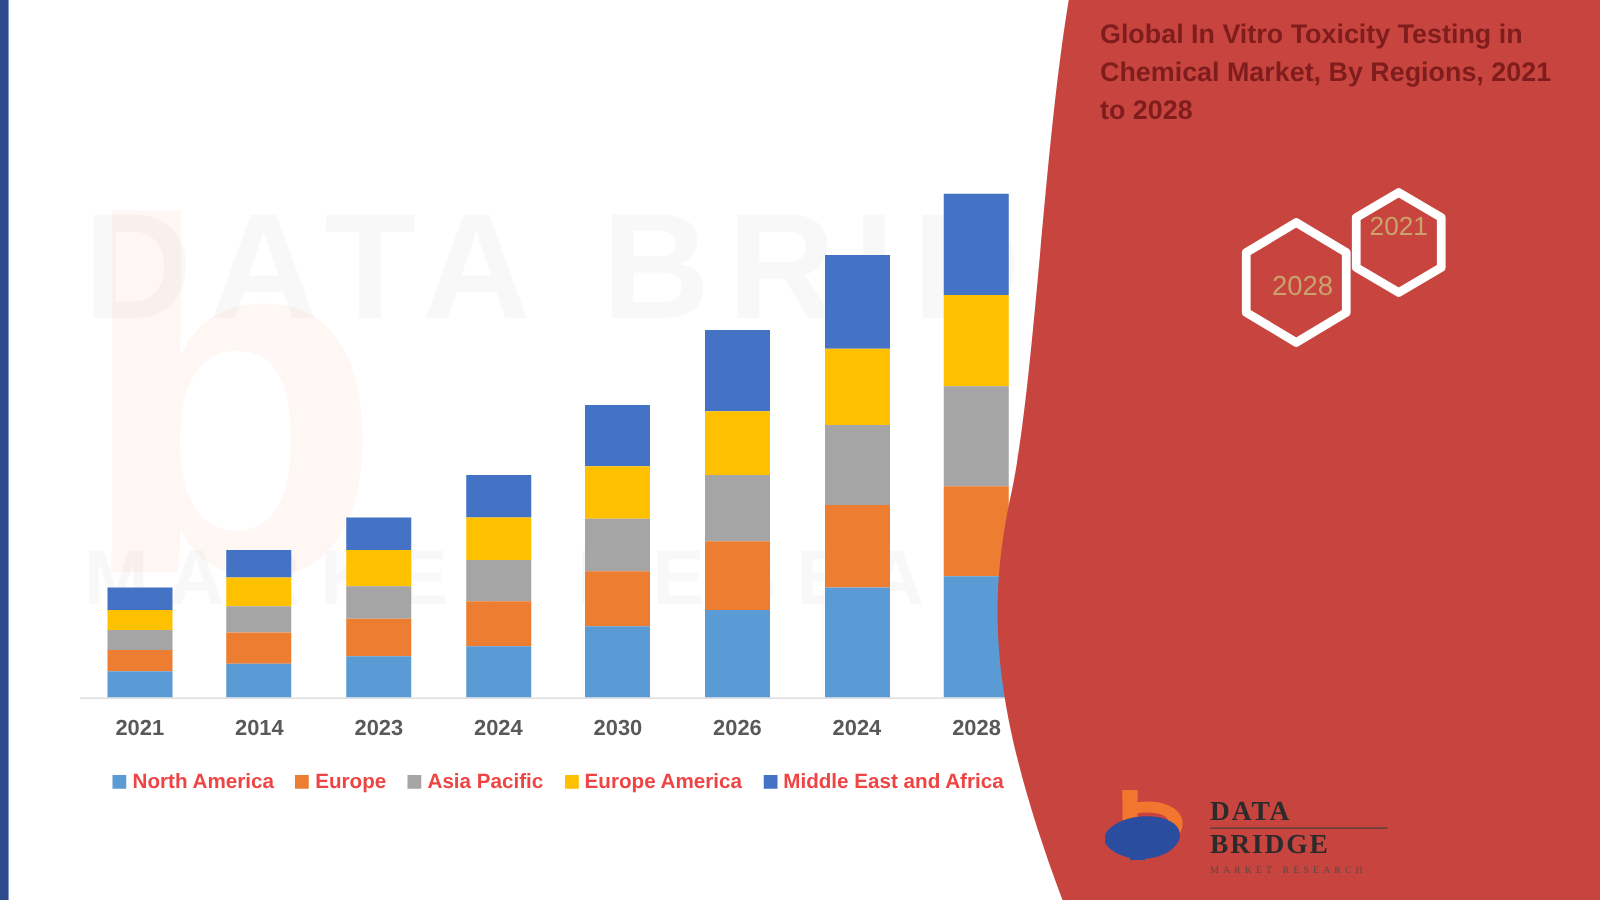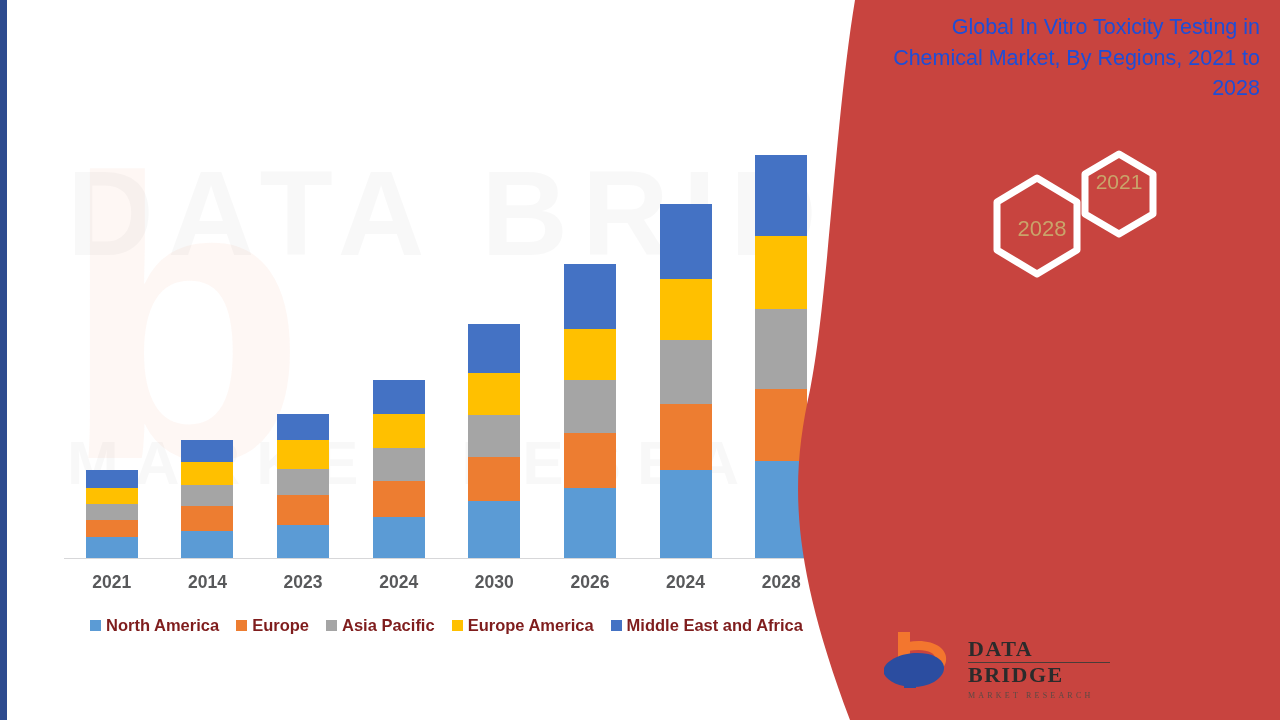--- a/index.html
+++ b/index.html
@@ -72,35 +72,35 @@
 
   
   .legend{
     position:absolute; left:57px; top:616px; width:765px;
     display:flex; justify-content:center; align-items:center; gap:17px;
     flex-wrap:nowrap;
   }
   .legend-item{ display:flex; align-items:center; gap:5px; }
   .legend-swatch{ width:11px; height:11px; display:inline-block; }
   .legend-label{
-    font-size:16.5px; font-weight:700; color:#7f1d1d; white-space:nowrap;
+    font-size:16.5px; font-weight:700; color:#ef4444; white-space:nowrap;
   }
 
   
   .red-panel{
     position:absolute; left:780px; top:0; width:500px; height:720px;
     overflow:hidden;
   }
   .red-panel svg{ position:absolute; left:0; top:0; }
   .red-content{ position:absolute; left:0; top:0; width:500px; height:720px; }
 
   .panel-title{
     position:absolute; left:100px; top:12px; width:380px;
-    text-align:right; color:#1d4ed8;
-    font-size:21.5px; line-height:1.42; font-weight:400;
+    text-align:left; color:#7f1d1d;
+    font-size:21.5px; line-height:1.42; font-weight:700;
   }
 
   .hexwrap{ position:absolute; left:195px; top:148px; width:200px; height:135px; }
 
   .hex-num{
     position:absolute; color:#c9a46a; font-weight:400;
     text-align:center;
   }
   .hex-num.y2028{ left:22px; top:68px; width:90px; font-size:22px; }
   .hex-num.y2021{ left:104px; top:22px; width:80px; font-size:21px; }

